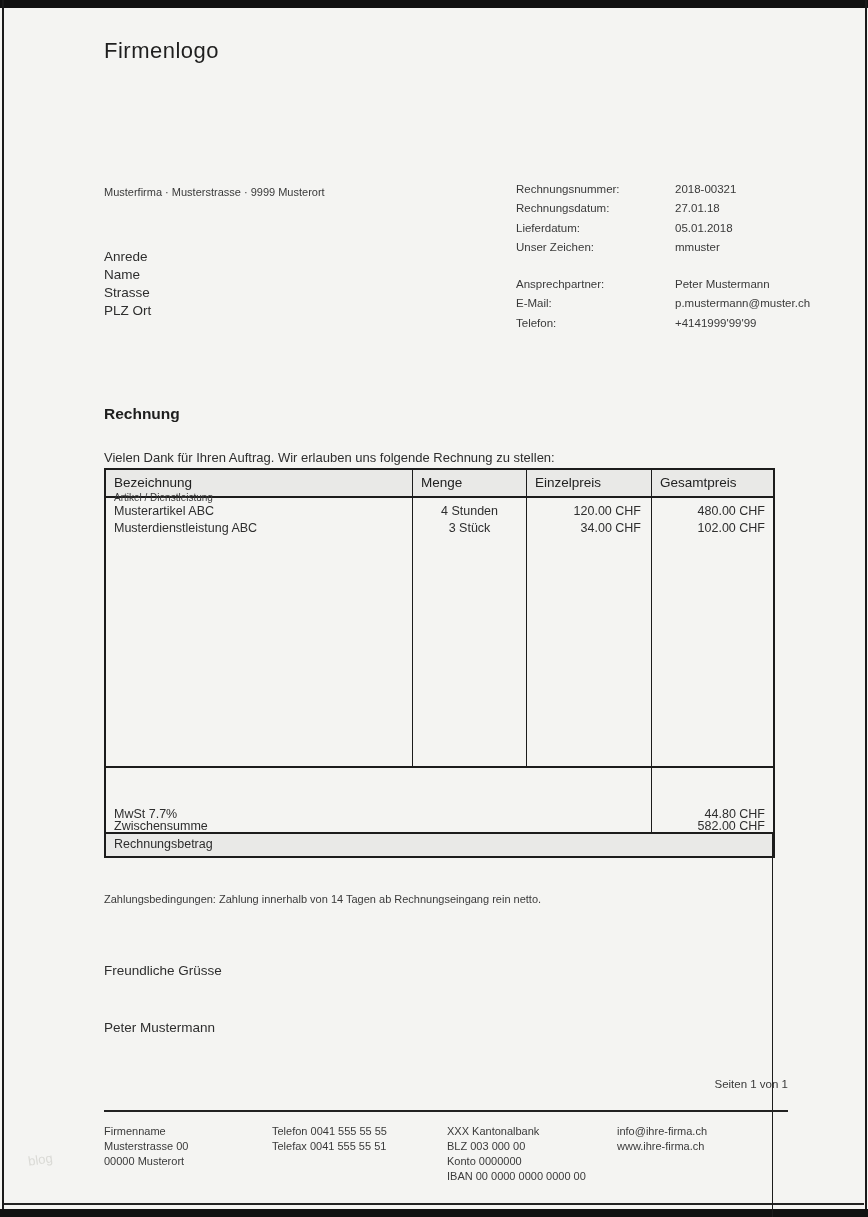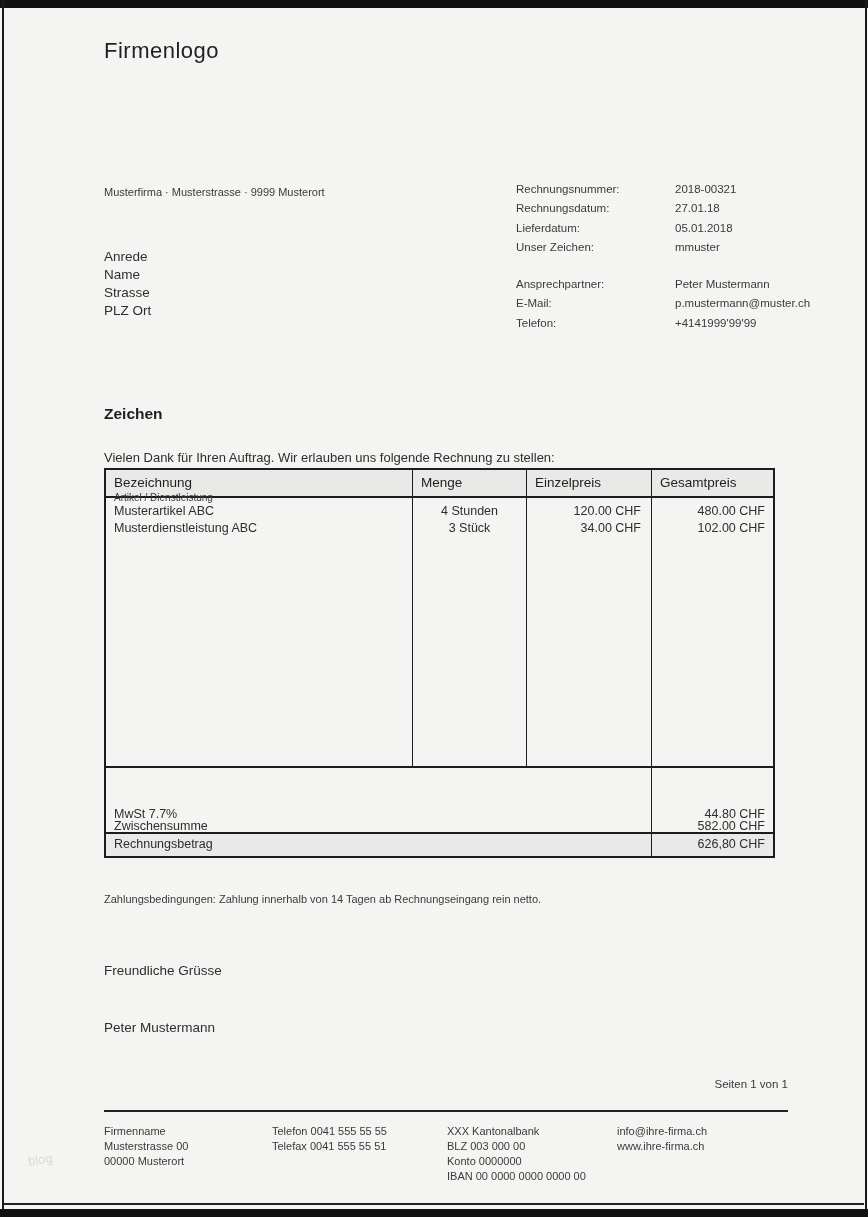--- a/index.html
+++ b/index.html
@@ -57,21 +57,21 @@
   
   .inv-table {
     position: absolute; left: 104px; top: 468px; width: 671px;
     border: 2px solid #1c1c1c;
     font-size: 12.5px; color: #2e2e2e;
   }
   .t-row { display: flex; }
   .t-header { height: 28px; background: #e9e9e7; border-bottom: 2px solid #1c1c1c; }
   .t-body   { height: 270px; border-bottom: 2px solid #1c1c1c; }
   .t-sub    { height: 66px; border-bottom: 2px solid #1c1c1c; }
-  .t-total  { height: 22px; background: #e9e9e7; }
+  .t-total  { height: 22px; background: #e9e9e7; flex-direction: column; }
 
   .c1 { flex: 0 0 307px; border-right: 1px solid #1c1c1c; }
   .c2 { flex: 0 0 114px; border-right: 1px solid #1c1c1c; }
   .c3 { flex: 0 0 125px; border-right: 1px solid #1c1c1c; }
   .c4 { flex: 0 0 121px; }
   .cL { flex: 0 0 546px; border-right: 1px solid #1c1c1c; }
 
   .t-header .cell { padding: 5px 8px 0 8px; }
   .t-header .h-main { font-size: 13.5px; color: #222; }
   .t-header .h-sub  { font-size: 10px; color: #3a3a3a; margin-top: 2px; }
@@ -169,21 +169,21 @@
     <div class="meta-row">
       <span class="lbl">E-Mail:</span>
       <span>p.mustermann@muster.ch</span>
     </div>
     <div class="meta-row">
       <span class="lbl">Telefon:</span>
       <span>+4141999'99'99</span>
     </div>
   </div>
 
-  <div class="inv-title">Zeichen</div>
+  <div class="inv-title">Rechnung</div>
   <div class="inv-intro">Vielen Dank für Ihren Auftrag. Wir erlauben uns folgende Rechnung zu stellen:</div>
 
   <div class="inv-table">
 
     <div class="t-row t-header">
       <div class="c1 cell">
         <div class="h-main">Bezeichnung</div>
         <div class="h-sub">Artikel / Dienstleistung</div>
       </div>
       <div class="c2 cell">

